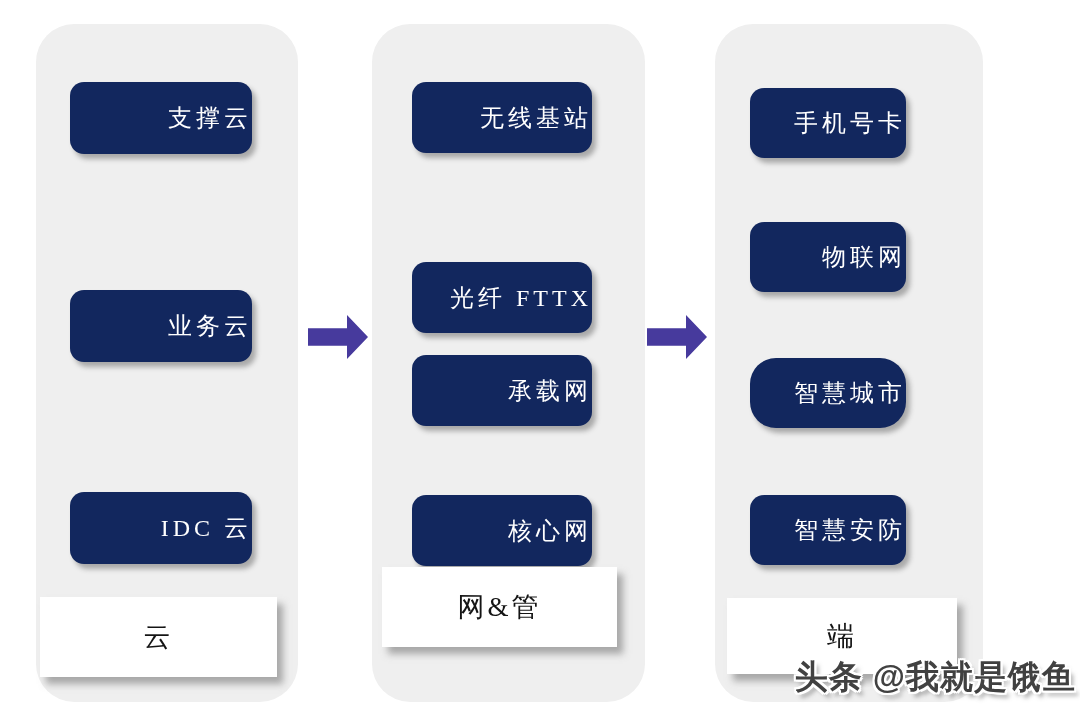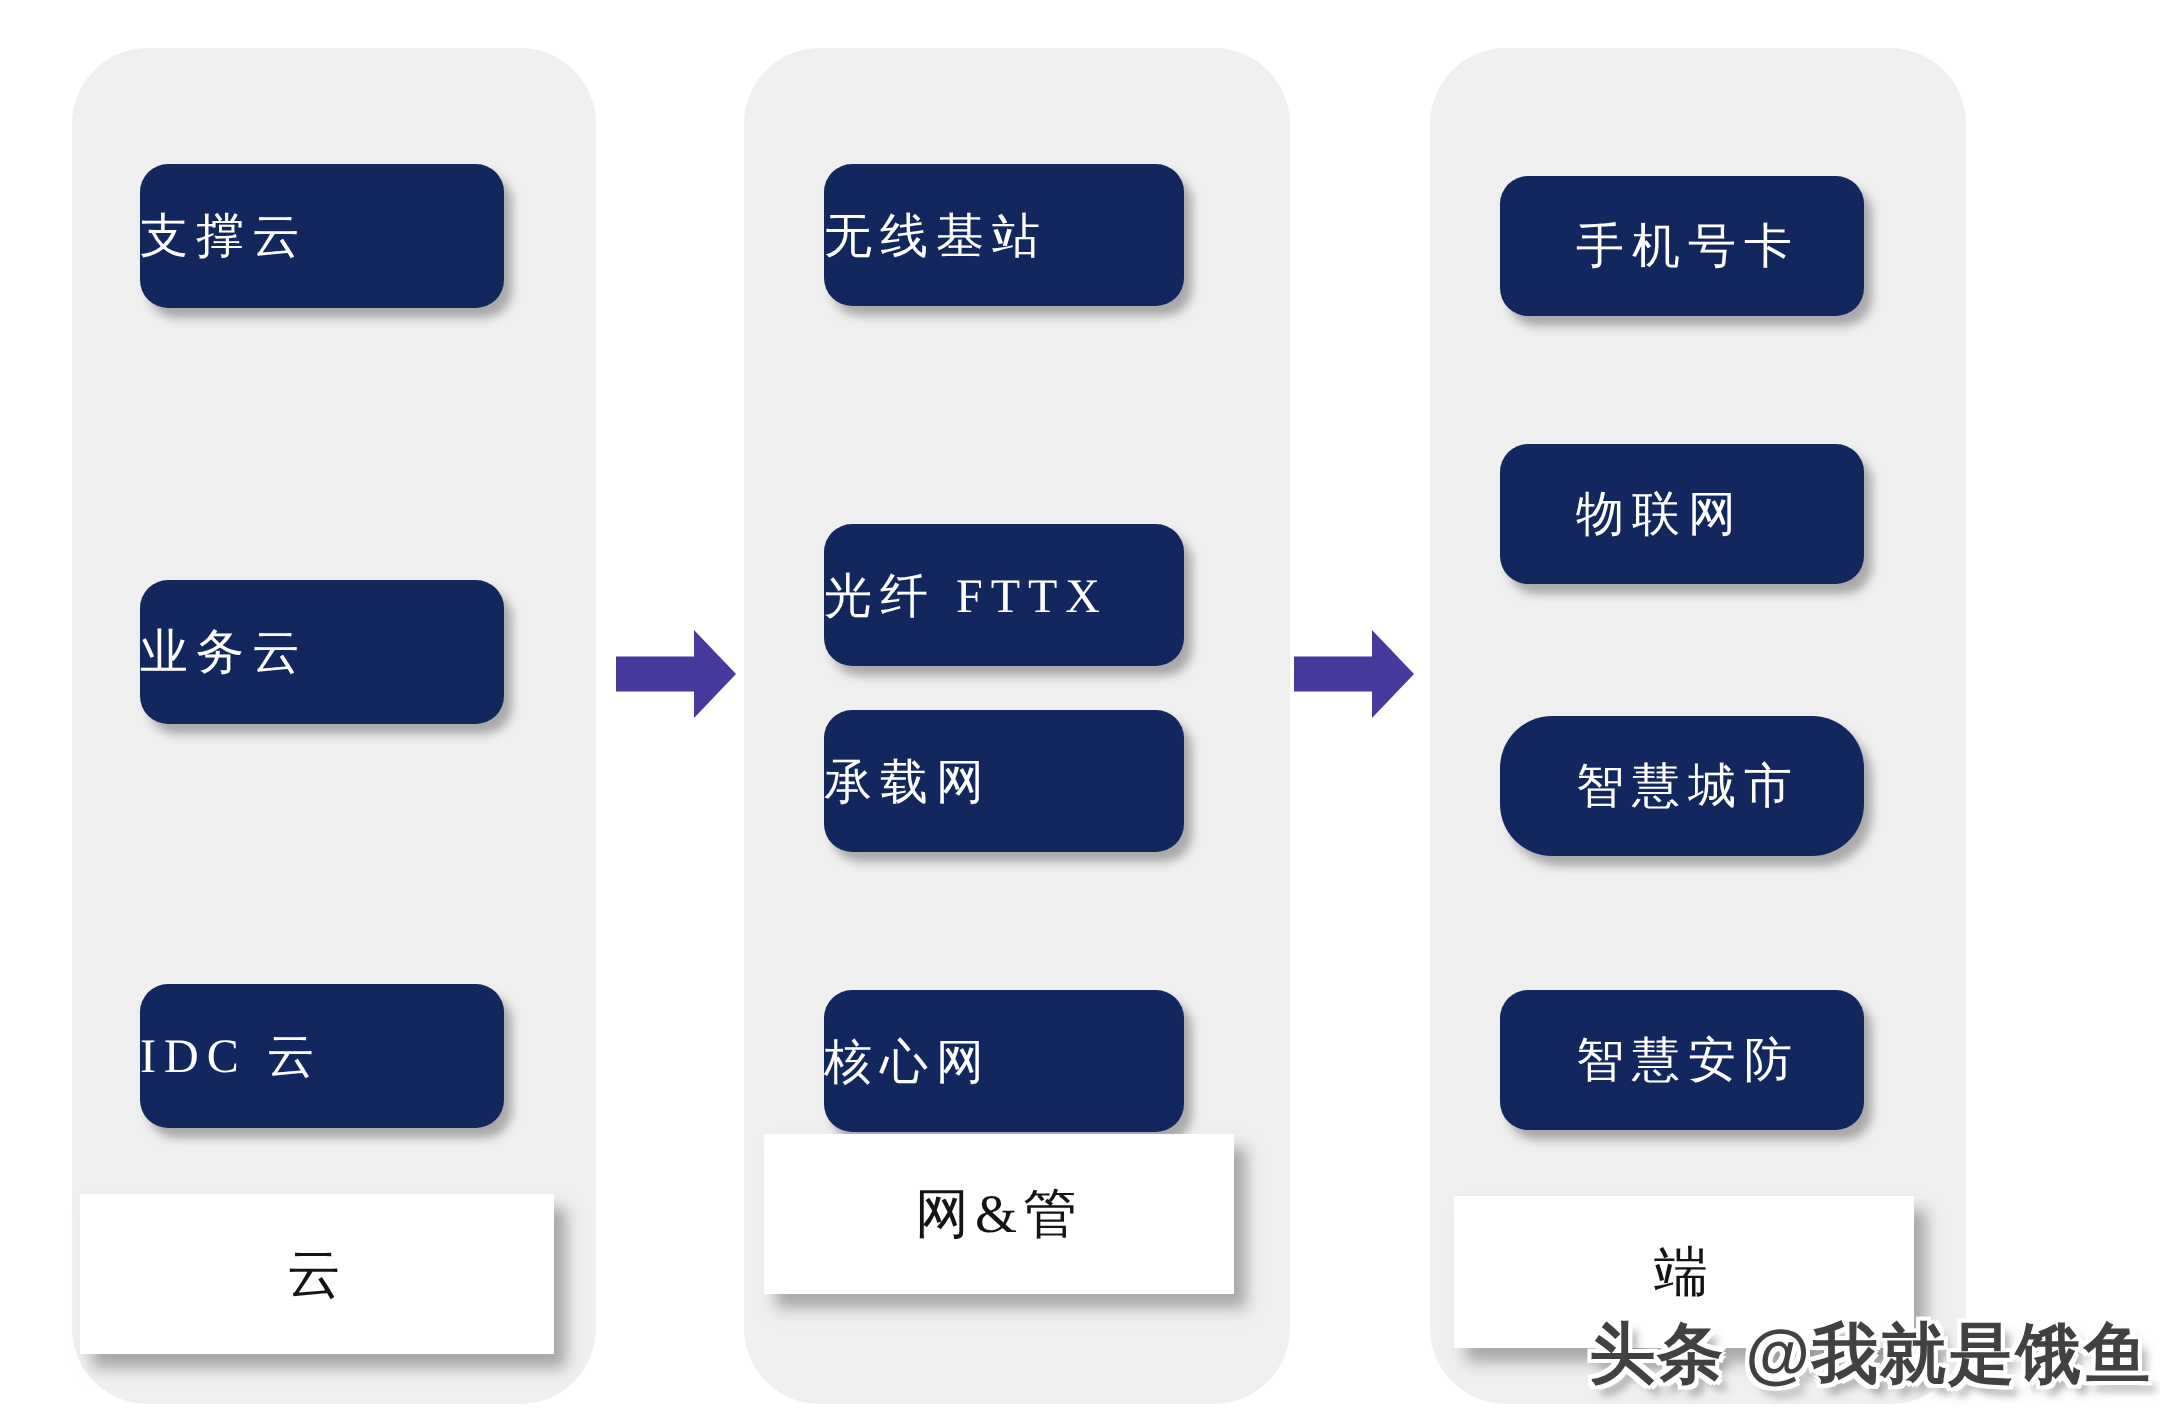--- a/index.html
+++ b/index.html
@@ -33,29 +33,29 @@
   .panel-2 { left: 372px; width: 273px; }
   .panel-3 { left: 715px; width: 268px; }
 
   .node {
     position: absolute;
     background: var(--node-bg);
     border-radius: 14px;
     color: var(--node-text);
     display: flex;
     align-items: center;
-    justify-content: flex-start;
+    justify-content: flex-end;
     font-size: 24px;
     letter-spacing: 4px;
     box-shadow: 4px 5px 5px rgba(40, 40, 40, 0.35);
     white-space: nowrap;
   }
   .panel-1 .node { left: 34px; width: 182px; height: 72px; }
   .panel-2 .node { left: 40px; width: 180px; height: 71px; }
-  .panel-3 .node { left: 35px; width: 182px; height: 70px; padding-left: 38px; }
+  .panel-3 .node { left: 35px; width: 156px; height: 70px; padding-left: 38px; }
 
   .p1-n1 { top: 58px; }
   .p1-n2 { top: 266px; }
   .p1-n3 { top: 468px; }
 
   .p2-n1 { top: 58px; }
   .p2-n2 { top: 198px; margin-top: 40px; }
   .p2-n3 { top: 331px; }
   .p2-n4 { top: 471px; }
 

